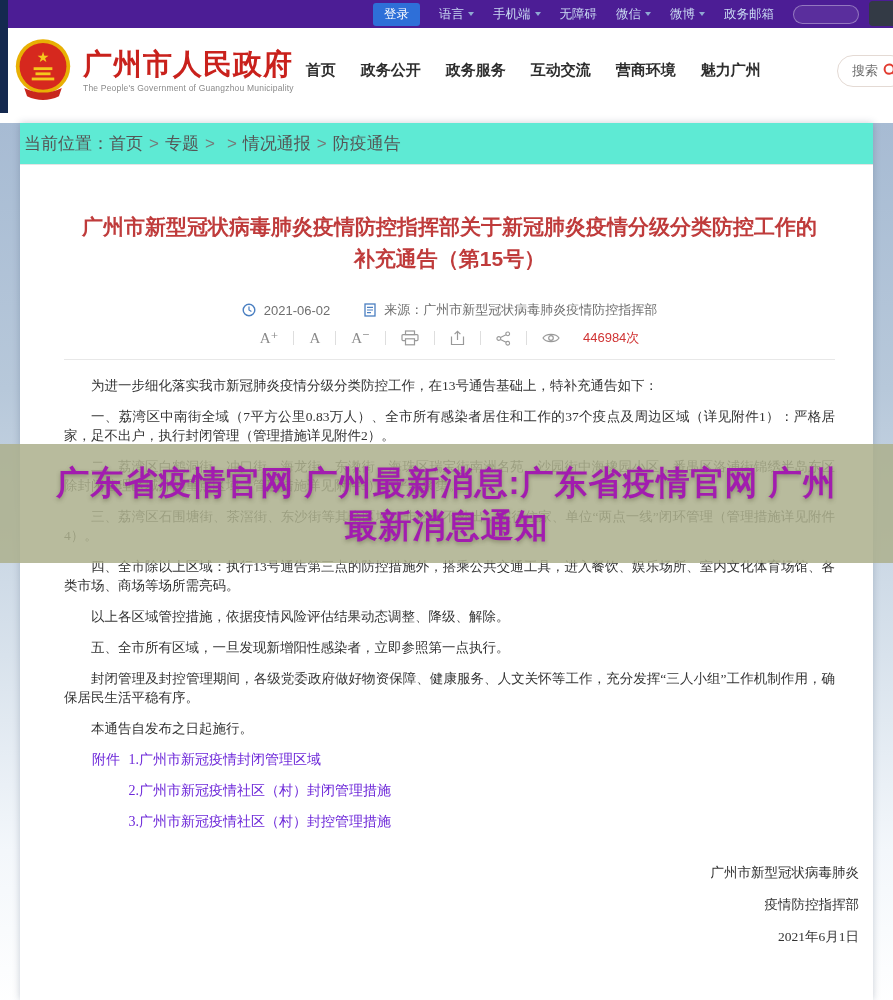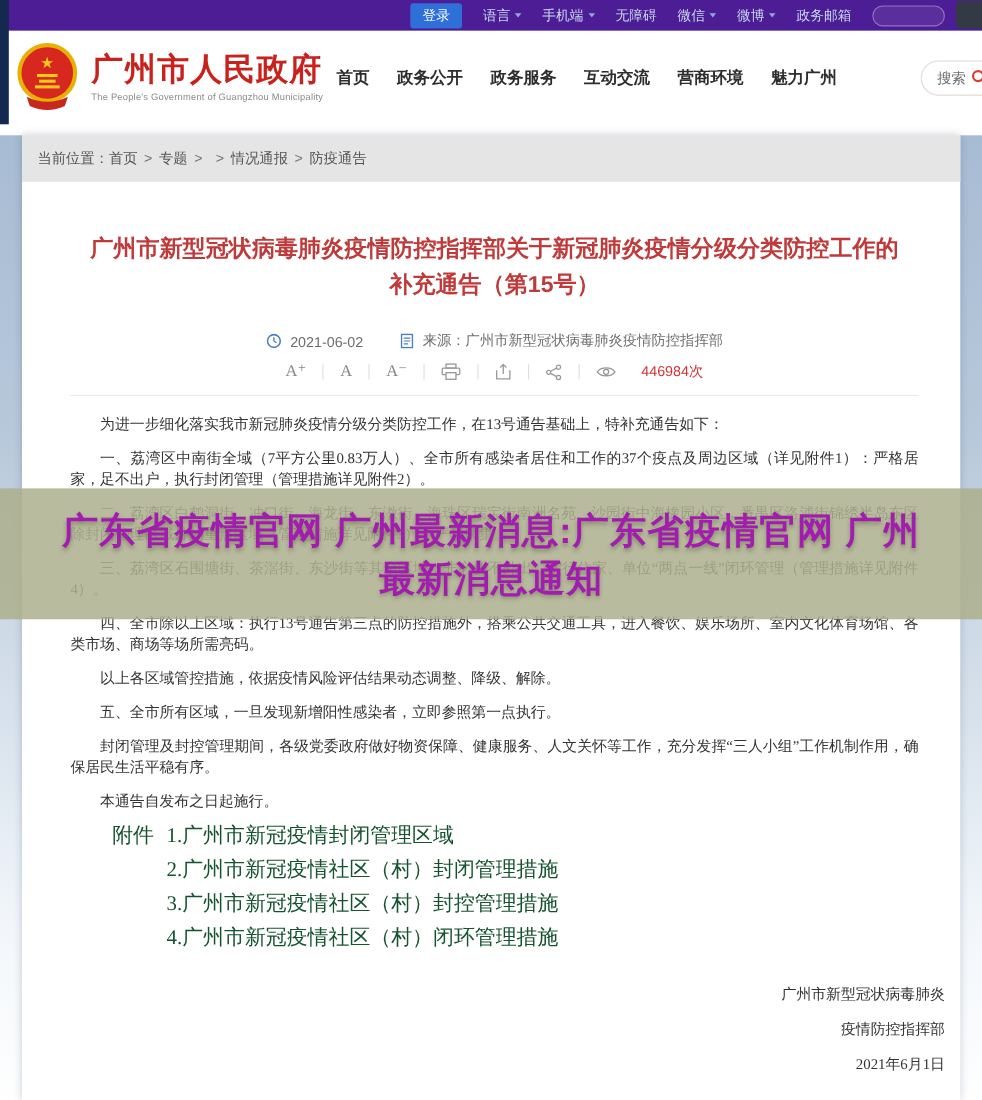--- a/index.html
+++ b/index.html
@@ -22,39 +22,39 @@
   .site-title { color:#c9211c; font-size:29px; font-weight:bold; letter-spacing:1px; line-height:30px; }
   .site-subtitle { color:#8a8a8a; font-size:8.5px; margin-top:4px; letter-spacing:.2px; }
   .main-nav { display:flex; gap:25px; margin-left:12px; }
   .nav-item { font-size:15px; font-weight:bold; color:#2d2d2d; cursor:pointer; white-space:nowrap; }
   .search-pill { margin-left:auto; margin-right:-14px; display:flex; align-items:center; gap:5px; border:1px solid #e4dad4; border-radius:16px; padding:6px 8px 6px 14px; color:#6b6b6b; font-size:13px; cursor:pointer; background:#fff; }
 
   
   .page { position:relative; height:887px; background:linear-gradient(180deg,#a7bbd3 0%,#b7c8da 30%,#d8e2ec 60%,#f3f7fb 82%,#ffffff 100%); }
   .card { margin:10px 20px 0; background:#fff; min-height:877px; box-shadow:0 0 7px rgba(40,60,90,.25); }
 
-  .breadcrumb { height:42px; background:#e5e5e5; border-bottom:1px solid #e4e4e4; display:flex; align-items:center; padding-left:14px; font-size:13px; color:#555; white-space:nowrap; overflow:hidden; }
+  .breadcrumb { height:42px; background:#5eead4; border-bottom:1px solid #e4e4e4; display:flex; align-items:center; padding-left:4px; font-size:17px; color:#555; white-space:nowrap; overflow:hidden; }
   .breadcrumb .crumb { cursor:pointer; }
   .breadcrumb .sep { margin:0 6px; color:#777; }
 
   
   .article { padding:0 38px 0 44px; font-family:"Liberation Serif","DejaVu Serif",serif; }
   .article-title { margin:46px auto 0; max-width:740px; text-align:center; color:#bf3b3b; font-size:21px; font-weight:bold; line-height:32px; font-family:"Liberation Sans","DejaVu Sans",sans-serif; }
   .meta-row { margin-top:26px; display:flex; justify-content:center; align-items:center; gap:8px; font-size:13px; color:#6e6e6e; font-family:"Liberation Sans","DejaVu Sans",sans-serif; }
   .meta-gap { width:18px; }
   .toolbar { margin-top:10px; padding-bottom:12px; display:flex; justify-content:center; align-items:center; gap:15px; border-bottom:1px solid #e8e8e8; }
   .tool { color:#8a8a8a; font-size:15px; cursor:pointer; display:flex; align-items:center; line-height:1; }
   .tool-sep { width:1px; height:14px; background:#dedede; }
   .views { display:flex; align-items:center; gap:23px;justify-content:center; }
   .views-count { color:#d03434; font-size:13px; font-family:"Liberation Sans","DejaVu Sans",sans-serif; }
 
   .body-text { padding-top:16px; }
   .body-text p { font-size:13.5px; color:#333; line-height:19px; text-align:justify; text-indent:2em; margin-bottom:12px; }
   .attachments { margin-top:0; }
-  .attach-row { font-size:19px; color:#14532d; line-height:19px; margin-bottom:12px; }
+  .attach-row { font-size:14px; color:#6d28d9; line-height:19px; margin-bottom:12px; }
   .attach-row.first { text-indent:2em; }
   .attach-row.rest { padding-left:4.6em; }
   .attach-label { margin-right:.6em; }
   .signature { margin-top:32px; margin-right:-24px; text-align:right; }
   .signature div { font-size:13.5px; color:#333; line-height:19px; margin-bottom:13px; }
 
   
   .overlay { position:absolute; left:0; right:0; top:444px; height:119px; z-index:40; background:rgba(172,176,141,.86); display:flex; flex-direction:column; justify-content:center; align-items:center; }
   .overlay-line { color:#a21caf; font-weight:bold; font-size:33px; line-height:43px; white-space:nowrap; text-shadow:0 2px 4px rgba(80,80,50,.45); letter-spacing:1px; font-family:"Liberation Sans","DejaVu Sans",sans-serif; }
 
@@ -208,21 +208,20 @@
         <p>五、全市所有区域，一旦发现新增阳性感染者，立即参照第一点执行。</p>
         <p>封闭管理及封控管理期间，各级党委政府做好物资保障、健康服务、人文关怀等工作，充分发挥“三人小组”工作机制作用，确保居民生活平稳有序。</p>
         <p>本通告自发布之日起施行。</p>
 
         <div class="attachments">
           <div class="attach-row first">
             <span class="attach-label">附件</span><span>1.广州市新冠疫情封闭管理区域</span>
           </div>
           <div class="attach-row rest"><span>2.广州市新冠疫情社区（村）封闭管理措施</span></div>
           <div class="attach-row rest"><span>3.广州市新冠疫情社区（村）封控管理措施</span></div>
-          <div class="attach-row rest"><span>4.广州市新冠疫情社区（村）闭环管理措施</span></div>
         </div>
 
         <div class="signature">
           <div>广州市新型冠状病毒肺炎</div>
           <div>疫情防控指挥部</div>
           <div>2021年6月1日</div>
         </div>
       </div>
     </div>
   </div>

